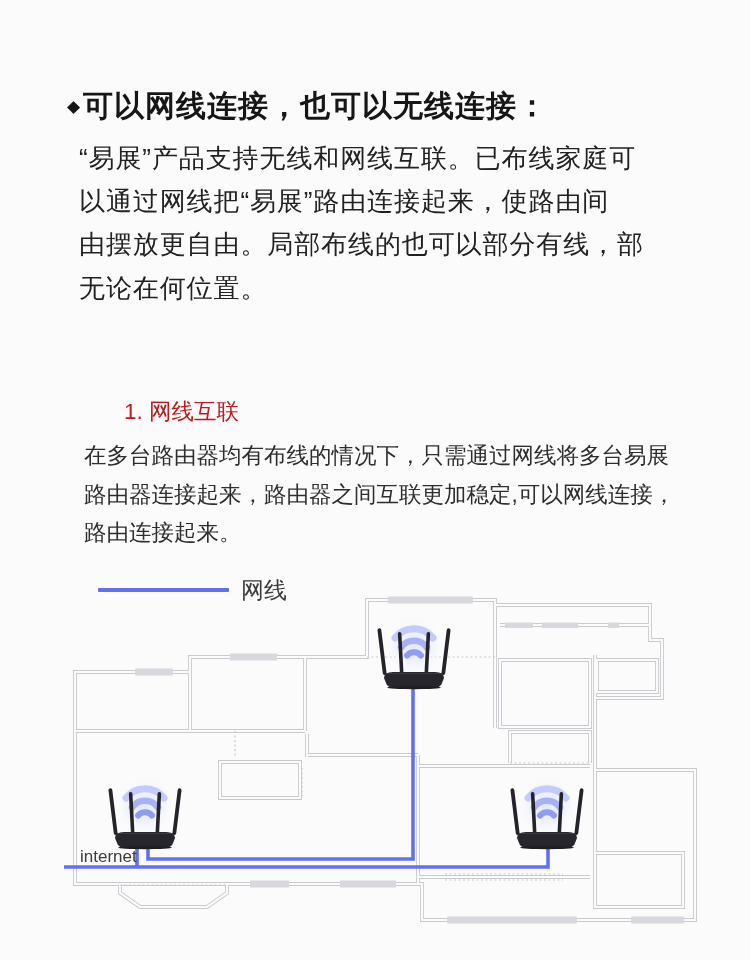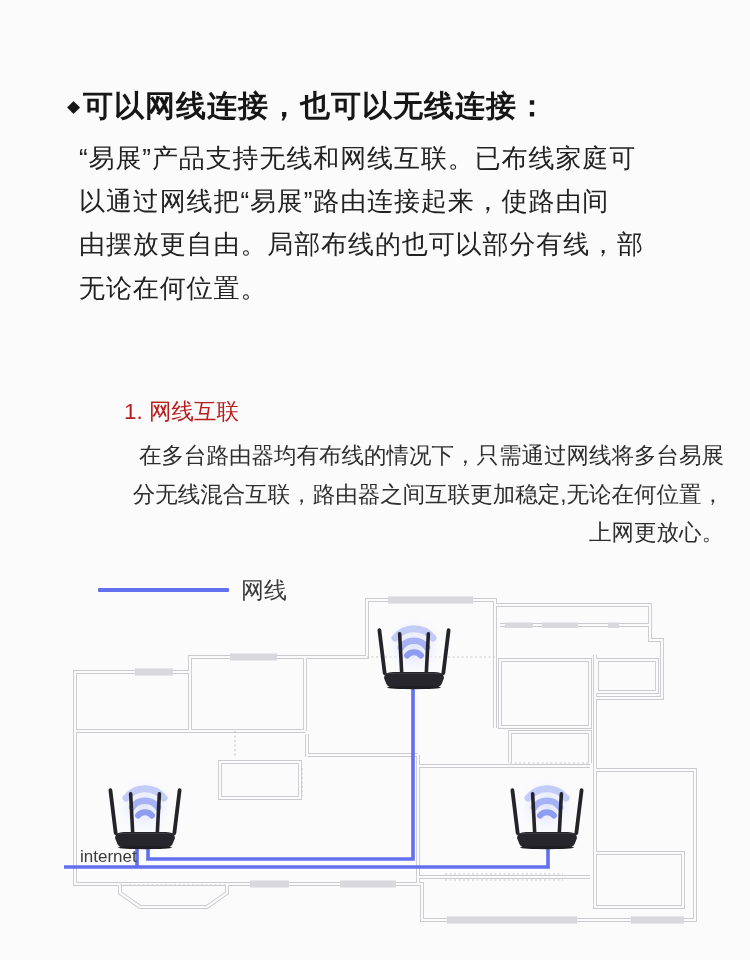--- a/index.html
+++ b/index.html
@@ -20,21 +20,21 @@
     position:absolute;left:79px;top:137px;width:620px;
     font-size:26px;color:#222;letter-spacing:0.9px;
   }
   .intro .line{height:43.2px;line-height:43.2px;white-space:nowrap;}
   .section-title{
     position:absolute;left:85px;top:398px;
     font-size:22.5px;color:#b91c1c;line-height:28px;white-space:nowrap;margin-left:39px;
   }
   .section-para{
     position:absolute;left:84px;top:437px;width:640px;
-    font-size:22.5px;color:#2e2e2e;letter-spacing:0px;text-align:right;
+    font-size:22.5px;color:#2e2e2e;letter-spacing:0px;
   }
   .section-para .line{height:38.6px;line-height:38.6px;white-space:nowrap;}
   .legend{
     position:absolute;left:98px;top:576px;height:28px;
     display:flex;align-items:center;z-index:3;justify-content:space-between;
   }
   .legend-line{
     width:131px;height:4px;background:#6170ee;border-radius:1px;
     display:inline-block;margin-right:12px;
   }
@@ -53,22 +53,22 @@
 <div class="intro">
   <div class="line">“易展”产品支持无线和网线互联。已布线家庭可</div>
   <div class="line">以通过网线把“易展”路由连接起来，使路由间</div>
   <div class="line">由摆放更自由。局部布线的也可以部分有线，部</div>
   <div class="line">无论在何位置。</div>
 </div>
 
 <div class="section-title">1. 网线互联</div>
 <div class="section-para">
   <div class="line">在多台路由器均有布线的情况下，只需通过网线将多台易展</div>
-  <div class="line">分无线混合互联，路由器之间互联更加稳定,无论在何位置，</div>
-  <div class="line">上网更放心。</div>
+  <div class="line">路由器连接起来，路由器之间互联更加稳定,可以网线连接，</div>
+  <div class="line">路由连接起来。</div>
 </div>
 
 <div class="legend">
   <span class="legend-line" style="background: rgb(97, 112, 238);"></span>
   <span class="legend-label">网线</span>
 </div>
 
 <svg class="floorplan" viewBox="0 0 640 335">
   <defs>
     <path id="walls" d="

